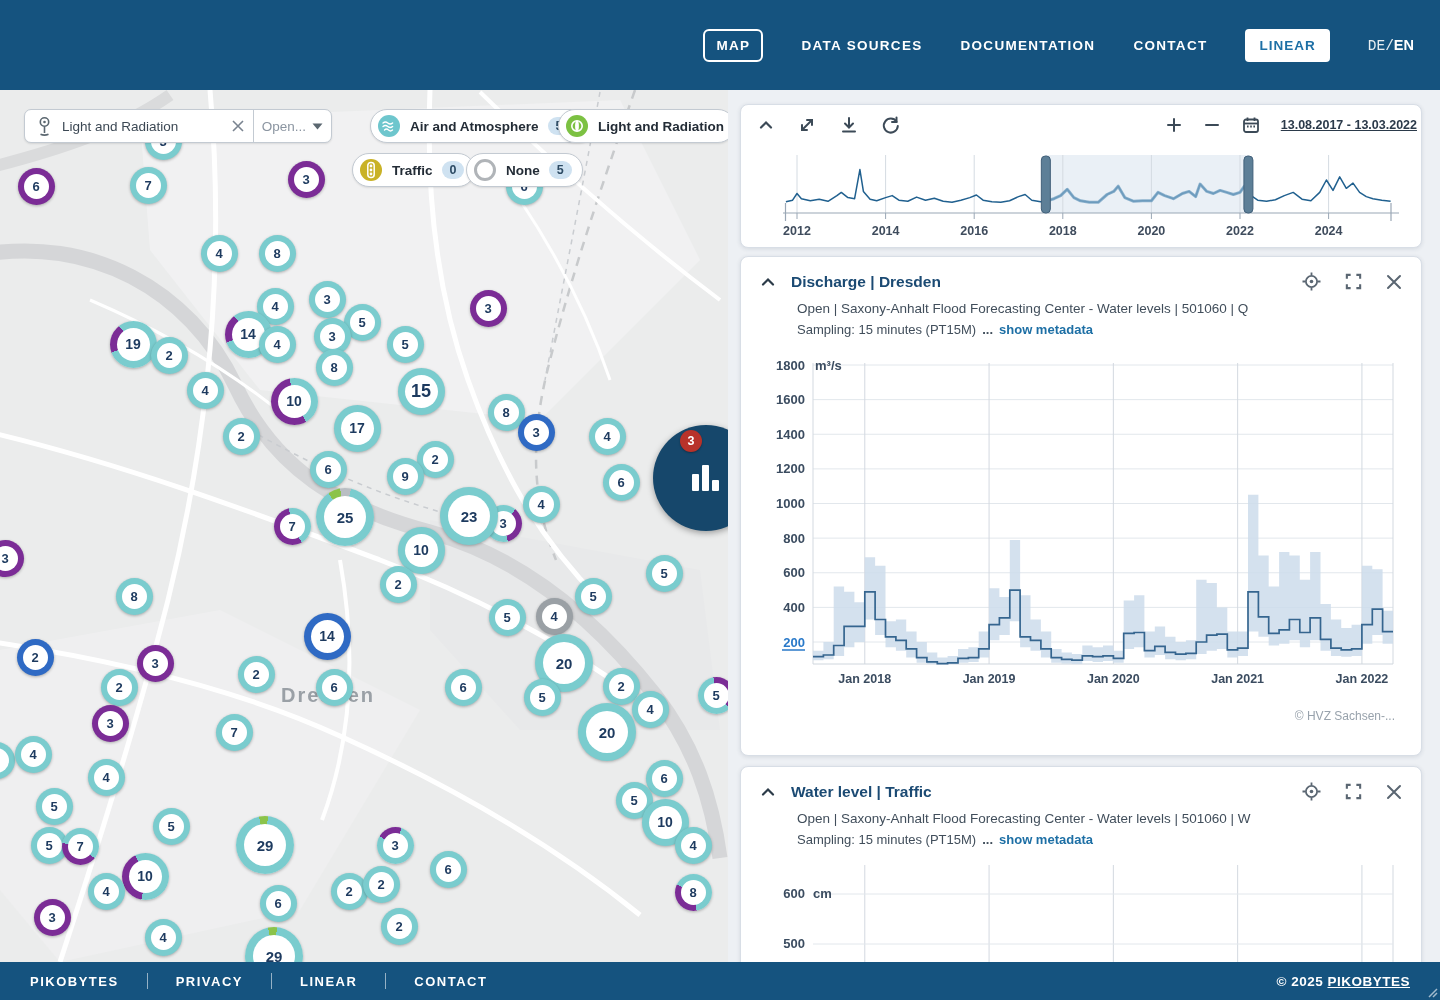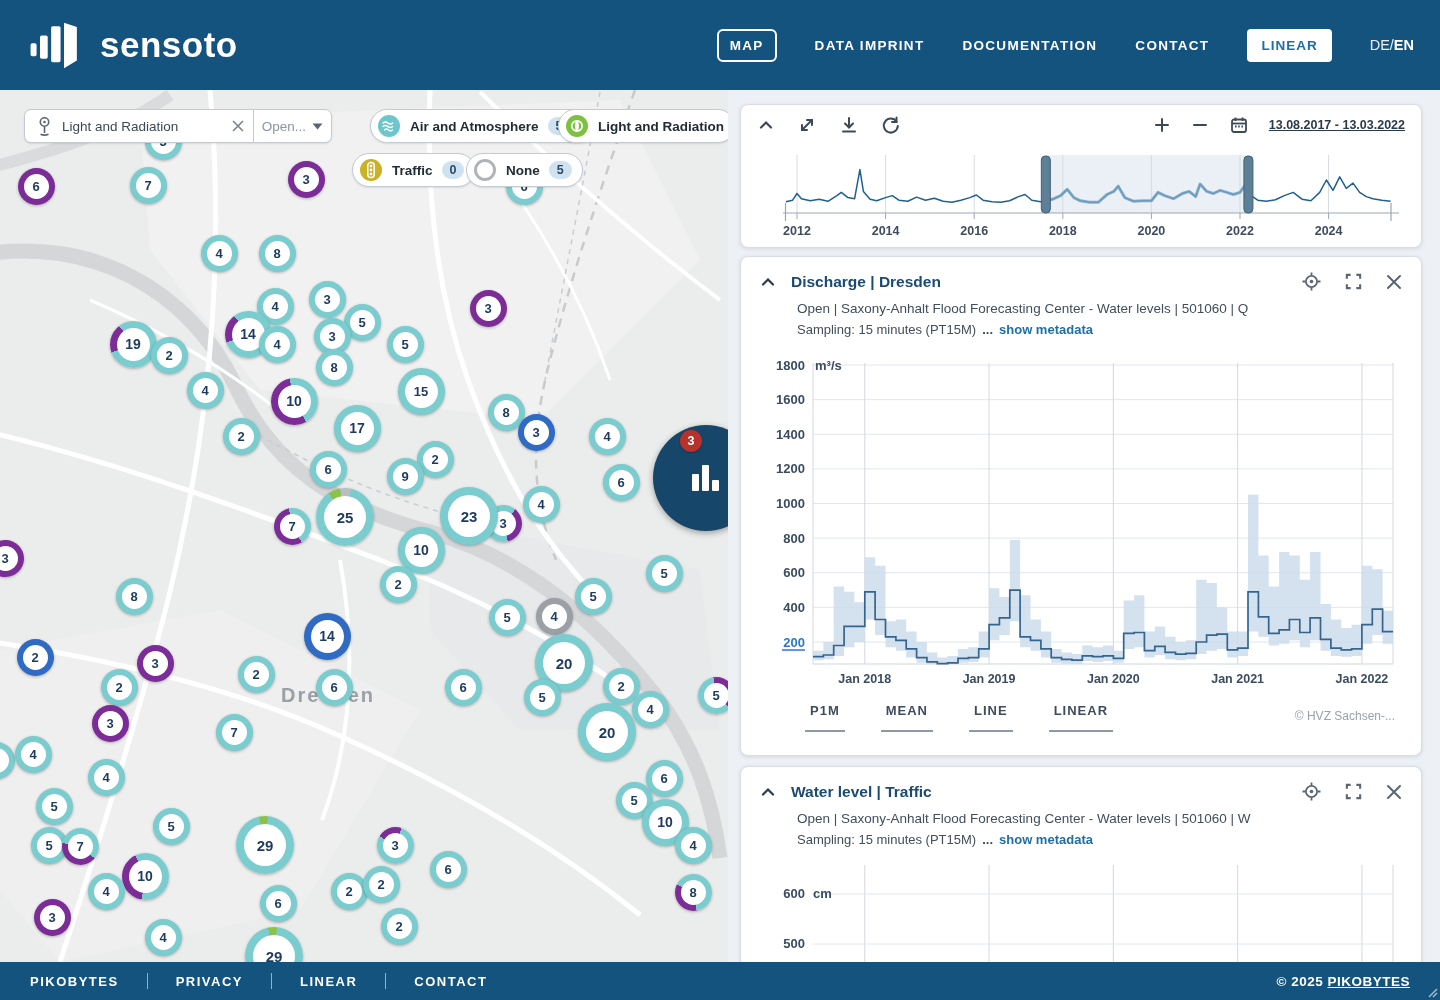--- a/index.html
+++ b/index.html
@@ -8,21 +8,21 @@
 
   
   .navbar { position:absolute; left:0; top:0; width:1440px; height:90px; background:#15537f; display:flex; align-items:center; padding:0 26px 0 30px; z-index:40; }
   .brand { display:flex; align-items:center; gap:14px; }
   .brand-text { color:#fff; font-size:35px; font-weight:700; letter-spacing:.5px; }
   .nav-items { margin-left:auto; display:flex; align-items:center; gap:38px; }
   .nav-item { color:#fff; font-size:13.5px; font-weight:700; letter-spacing:1.3px; cursor:pointer; }
   .nav-item.active { border:2px solid #fff; border-radius:6px; padding:7px 11px; }
   .login-btn { background:#fff; color:#1d6fa5; font-weight:700; font-size:13.5px; letter-spacing:1px; border:none; border-radius:4px; padding:9px 14px; cursor:pointer; }
   .lang { color:#fff; font-size:14.5px; }
-  .lang .dim { font-weight:400; opacity:.9; }
+  .lang .dim { font-weight:400; opacity:.9;font-family:Liberation Mono, monospace; }
   .lang b { font-weight:700; }
 
   
   .map { position:absolute; left:0; top:90px; width:1440px; height:872px; overflow:hidden; }
   .map-roads { position:absolute; left:0; top:0; }
   .city-label { position:absolute; left:281px; top:594px; color:#9aa0a6; font-size:20px; font-weight:600; letter-spacing:2px; }
   .mk { position:absolute; border-radius:50%; box-shadow:0 1px 3px rgba(0,0,0,.28); cursor:pointer; }
   .mk i { position:absolute; background:#fff; border-radius:50%; display:flex; align-items:center; justify-content:center; font-style:normal; font-weight:700; color:#1d3a5f; }
   .sel-circle { position:absolute; left:653px; top:335px; width:106px; height:106px; border-radius:50%; background:#16476b; box-shadow:0 2px 6px rgba(0,0,0,.35); display:flex; align-items:center; justify-content:center; cursor:pointer; }
   .sel-badge { position:absolute; left:680px; top:340px; width:22px; height:22px; border-radius:50%; background:#b8322a; color:#fff; font-size:12.5px; font-weight:700; display:flex; align-items:center; justify-content:center; box-shadow:0 1px 2px rgba(0,0,0,.3); }
@@ -36,21 +36,21 @@
   .chip { position:absolute; height:34px; background:#fff; border:1px solid #c3cad2; border-radius:17px; display:flex; align-items:center; gap:9px; padding:0 10px 0 6px; box-shadow:0 1px 2px rgba(0,0,0,.10); z-index:20; cursor:pointer; }
   .chip .lbl { font-size:13.5px; font-weight:700; color:#232c36; white-space:nowrap; }
   .chip .cnt { background:#cfe2f1; color:#2c4a63; font-size:12.5px; font-weight:700; border-radius:10px; padding:2px 8px; }
 
   
   .sidebar { position:absolute; left:728px; top:90px; width:712px; height:872px; background:#edf0f4; overflow:hidden; z-index:30; }
   .card { position:absolute; left:12px; width:682px; background:#fff; border:1px solid #d8dee6; border-radius:8px; box-shadow:0 1px 4px rgba(30,50,70,.12); }
   .card-tl { top:14px; height:144px; }
   .card-q { top:166px; height:500px; }
   .card-w { top:676px; height:420px; }
-  .toolbar { display:flex; align-items:center; padding:10px 16px 0 16px; }
+  .toolbar { display:flex; align-items:center; padding:10px 4px 0 16px; }
   .toolbar .grp { display:flex; align-items:center; gap:22px; }
   .toolbar .grp-r { margin-left:auto; display:flex; align-items:center; gap:20px; }
   .tbtn { background:none; border:none; cursor:pointer; color:#3c4a57; display:flex; padding:0; }
   .date-range { font-size:12.5px; font-weight:700; color:#2b3a4a; text-decoration:underline; cursor:pointer; white-space:nowrap; }
   .panel-head { display:flex; align-items:center; padding:14px 18px 0 18px; gap:14px; }
   .panel-title { color:#1b4a73; font-size:15.5px; font-weight:700; }
   .panel-icons { margin-left:auto; display:flex; align-items:center; gap:22px; color:#5a6672; }
   .sub1 { margin:9px 0 0 56px; font-size:13.5px; color:#414e5b; }
   .sub2 { margin:6px 0 0 56px; font-size:13px; color:#414e5b; display:flex; gap:6px; align-items:baseline; }
   .meta-link { color:#1d6fa5; font-weight:700; font-size:13px; text-decoration:none; cursor:pointer; }
@@ -151,21 +151,21 @@
         <div class="mk" style="left: 315.5px; top: 258.5px; width: 37px; height: 37px; background: rgb(122, 204, 206);">
           <i style="inset: 6px; font-size: 13px;">8</i>
         </div>
         <div class="mk" style="left: 186.5px; top: 281.5px; width: 37px; height: 37px; background: rgb(122, 204, 206);">
           <i style="inset: 6px; font-size: 13px;">4</i>
         </div>
         <div class="mk" style="left: 270.5px; top: 287.5px; width: 47px; height: 47px; background: conic-gradient(from 150deg, rgb(123, 44, 150) 0%, rgb(123, 44, 150) 55%, rgb(122, 204, 206) 55%, rgb(122, 204, 206) 100%);">
           <i style="inset: 7px; font-size: 14px;">10</i>
         </div>
         <div class="mk" style="left: 397.5px; top: 277.5px; width: 47px; height: 47px; background: rgb(122, 204, 206);">
-          <i style="inset: 7px; font-size: 13px;">15</i>
+          <i style="inset: 7px; font-size: 18px;">15</i>
         </div>
         <div class="mk" style="left: 333.5px; top: 314.5px; width: 47px; height: 47px; background: rgb(122, 204, 206);">
           <i style="inset: 7px; font-size: 14px;">17</i>
         </div>
         <div class="mk" style="left: 222.5px; top: 327.5px; width: 37px; height: 37px; background: rgb(122, 204, 206);">
           <i style="inset: 6px; font-size: 13px;">2</i>
         </div>
         <div class="mk" style="left: 487.5px; top: 303.5px; width: 37px; height: 37px; background: rgb(122, 204, 206);">
           <i style="inset: 6px; font-size: 13px;">8</i>
         </div>
@@ -577,26 +577,20 @@
           <text x="56" y="85.75" text-anchor="end" font-size="13" font-weight="700" fill="#3b4c60">1400</text>
           <text x="56" y="51.125" text-anchor="end" font-size="13" font-weight="700" fill="#3b4c60">1600</text>
           <text x="56" y="16.5" text-anchor="end" font-size="13" font-weight="700" fill="#3b4c60">1800</text>
           <text x="66" y="16.5" font-size="13" font-weight="700" fill="#3b4c60">m³/s</text>
           <text x="115.78571428571429" y="330" text-anchor="middle" font-size="12.5" font-weight="600" fill="#3b4c60">Jan 2018</text>
           <text x="240.07142857142858" y="330" text-anchor="middle" font-size="12.5" font-weight="600" fill="#3b4c60">Jan 2019</text>
           <text x="364.3571428571429" y="330" text-anchor="middle" font-size="12.5" font-weight="600" fill="#3b4c60">Jan 2020</text>
           <text x="488.64285714285717" y="330" text-anchor="middle" font-size="12.5" font-weight="600" fill="#3b4c60">Jan 2021</text>
           <text x="612.9285714285714" y="330" text-anchor="middle" font-size="12.5" font-weight="600" fill="#3b4c60">Jan 2022</text>
         </svg>
-      <div class="tabs" id="q-tabs">
-          <button class="tab">P1M</button>
-          <button class="tab">MEAN</button>
-          <button class="tab">LINE</button>
-          <button class="tab">LINEAR</button>
-        </div>
       <div class="attribution">© HVZ Sachsen-...</div>
     </div>
 
     <div class="card card-w">
       <div class="panel-head">
         <button class="tbtn" style="color:#2c3b49">
           <svg width="18" height="18" viewBox="0 0 18 18" fill="none" stroke="currentColor" stroke-width="2.2" stroke-linecap="round">
               <path d="M4,11.5 L9,6.5 L14,11.5"></path>
             </svg>
         </button>
@@ -640,33 +634,23 @@
           <line x1="64" y1="31" x2="644" y2="31" stroke="#e2e7ec" stroke-width="1"></line>
           <line x1="64" y1="81" x2="644" y2="81" stroke="#e2e7ec" stroke-width="1"></line>
           <text x="56" y="35" text-anchor="end" font-size="13" font-weight="700" fill="#3b4c60">600</text>
           <text x="64" y="35" font-size="13" font-weight="700" fill="#3b4c60">cm</text>
           <text x="56" y="85" text-anchor="end" font-size="13" font-weight="700" fill="#3b4c60">500</text>
         </svg>
     </div>
   </div>
 
   <div class="navbar">
-    <div class="brand">
-      <svg width="56" height="48" viewBox="0 0 64 56">
-        <rect x="0" y="26" width="7" height="15" rx="2" fill="#fff"></rect>
-        <rect x="11" y="17" width="9" height="27" rx="2" fill="#fff"></rect>
-        <rect x="24" y="6" width="11" height="42" rx="2" fill="#fff"></rect>
-        <path d="M39,2 L54,7 L54,46 L39,55 Z" fill="#fff"></path>
-        <rect x="35.5" y="20" width="2.5" height="15" fill="#15537f"></rect>
-      </svg>
-      <span class="brand-text">sensoto</span>
-    </div>
     <div class="nav-items" id="nav-items">
         <div class="nav-item active">MAP</div>
-        <div class="nav-item">DATA IMPRINT</div>
+        <div class="nav-item">DATA SOURCES</div>
         <div class="nav-item">DOCUMENTATION</div>
         <div class="nav-item">CONTACT</div>
         <button class="login-btn">LINEAR</button>
         <div class="lang"><span class="dim">DE/</span><b>EN</b></div>
       </div>
   </div>
 
   <div class="footer">
     <span id="f-links" style="display:flex;align-items:center;">
         <span class="f-link">PIKOBYTES</span>

